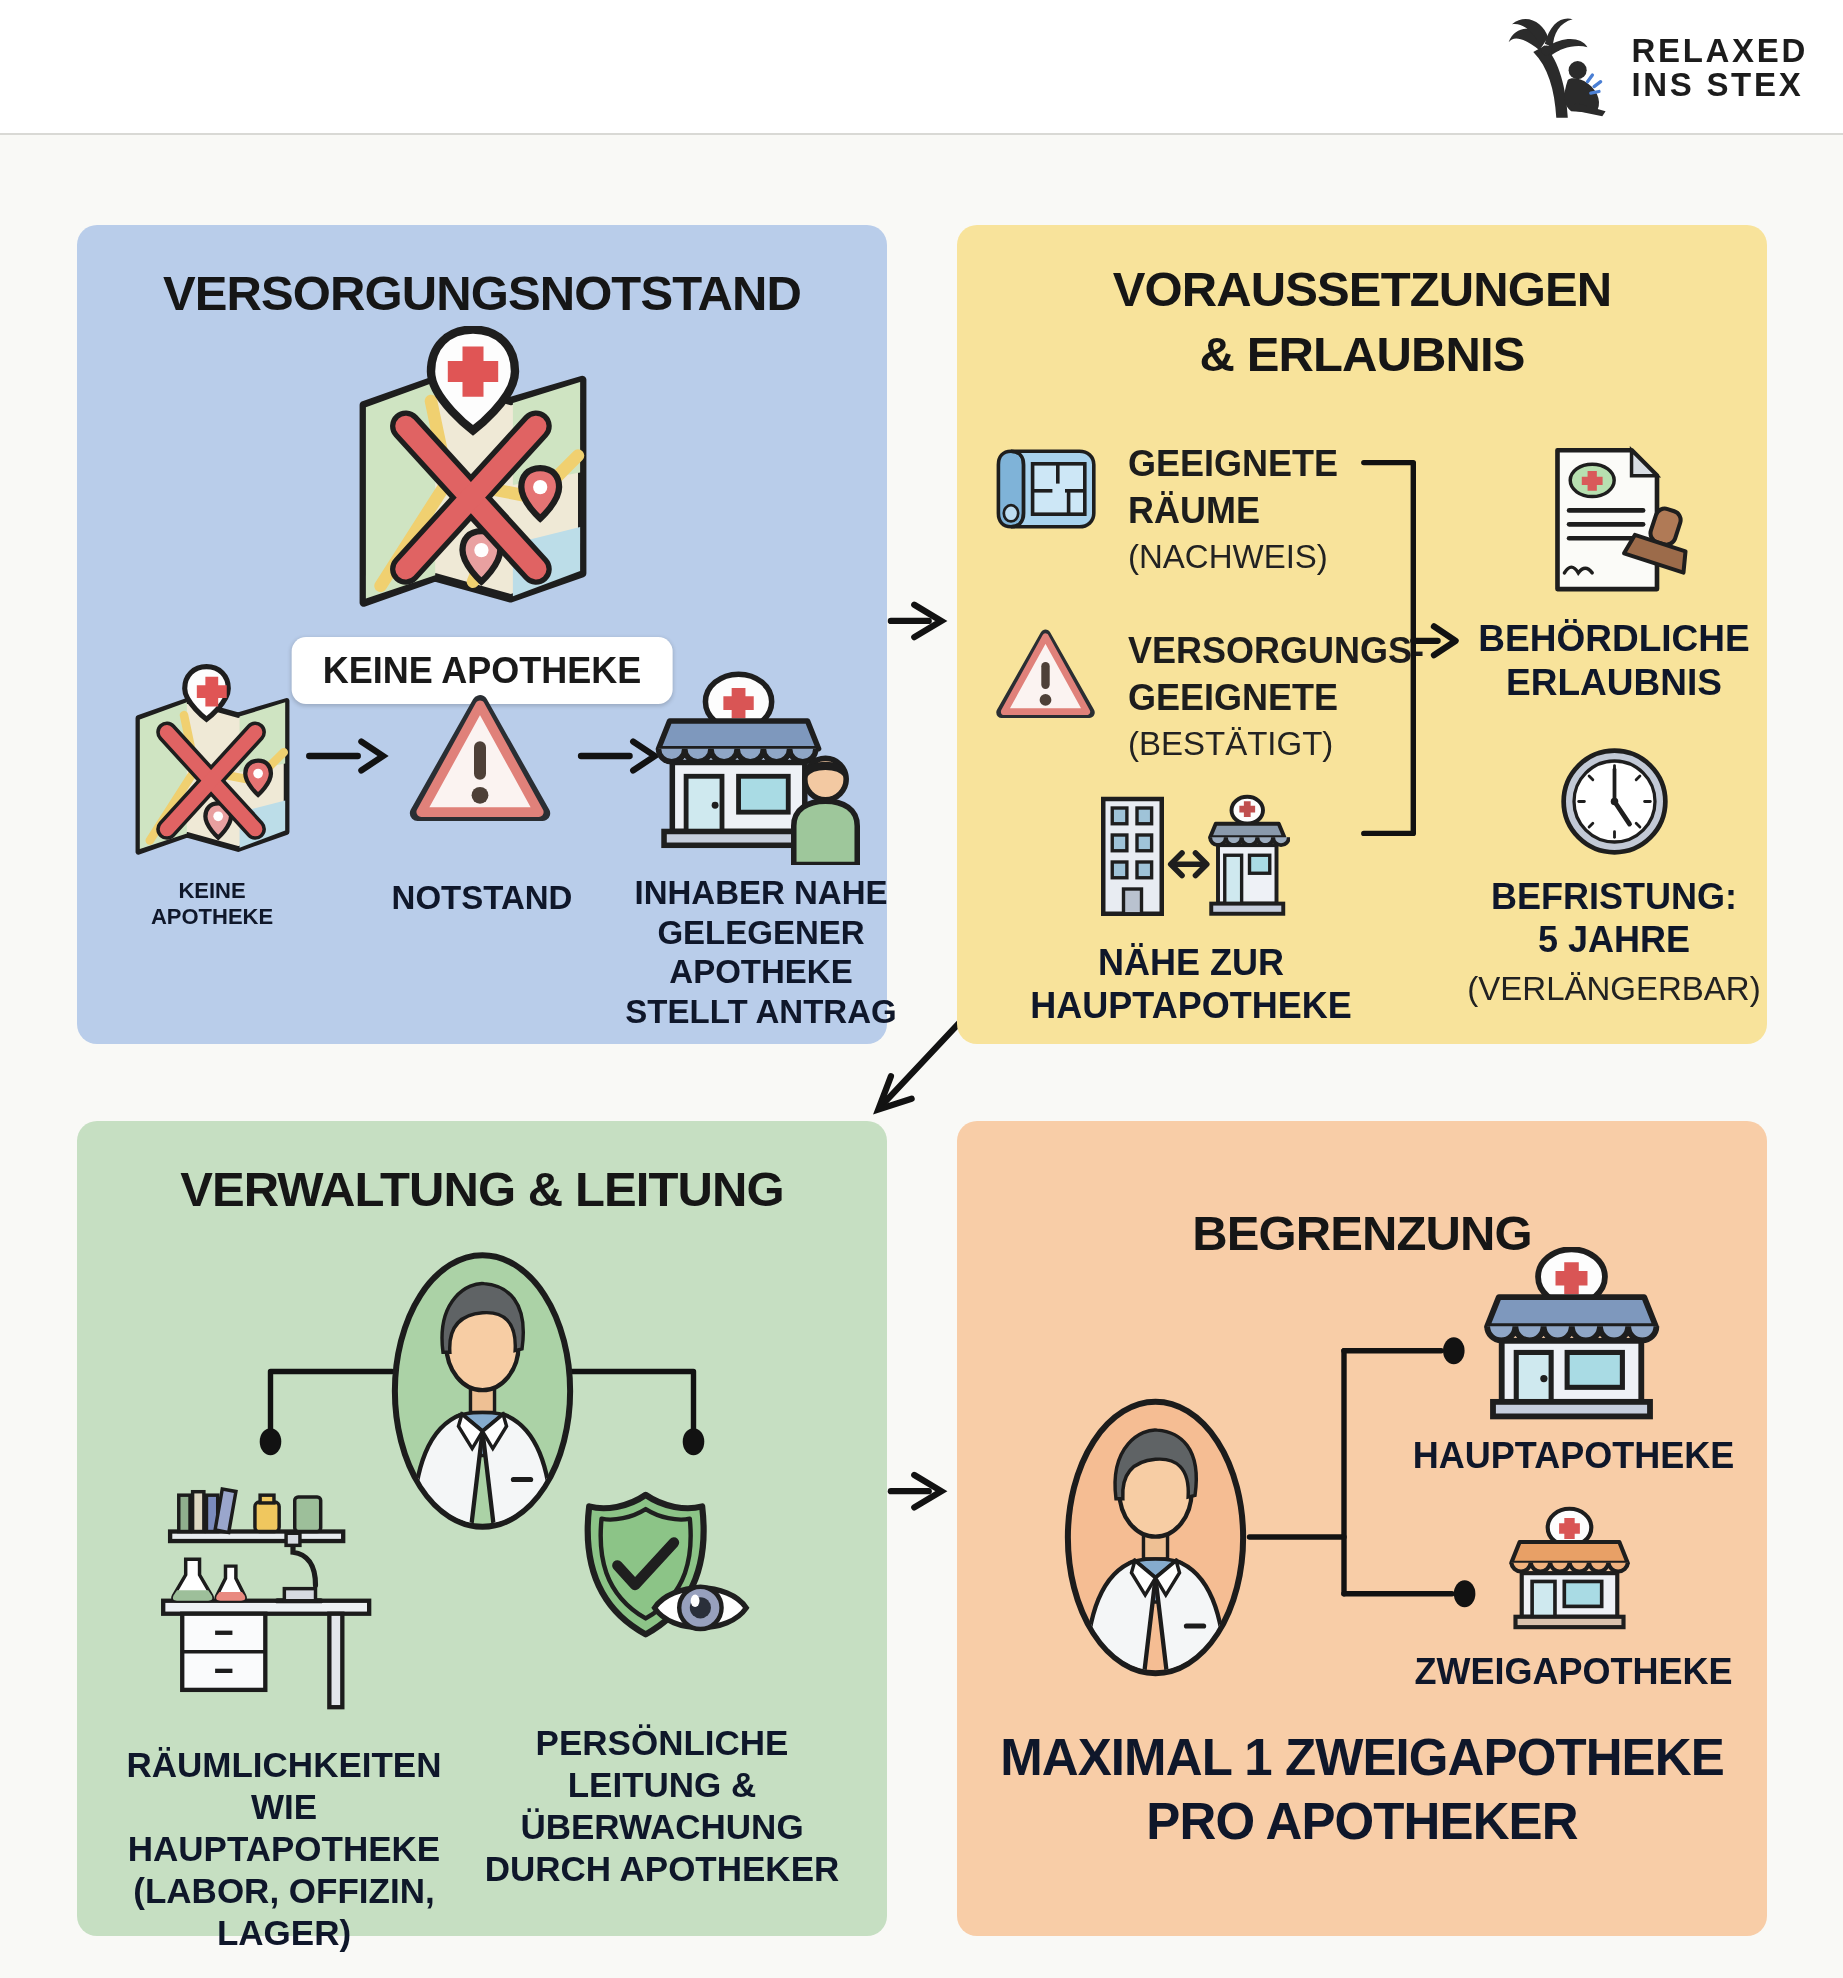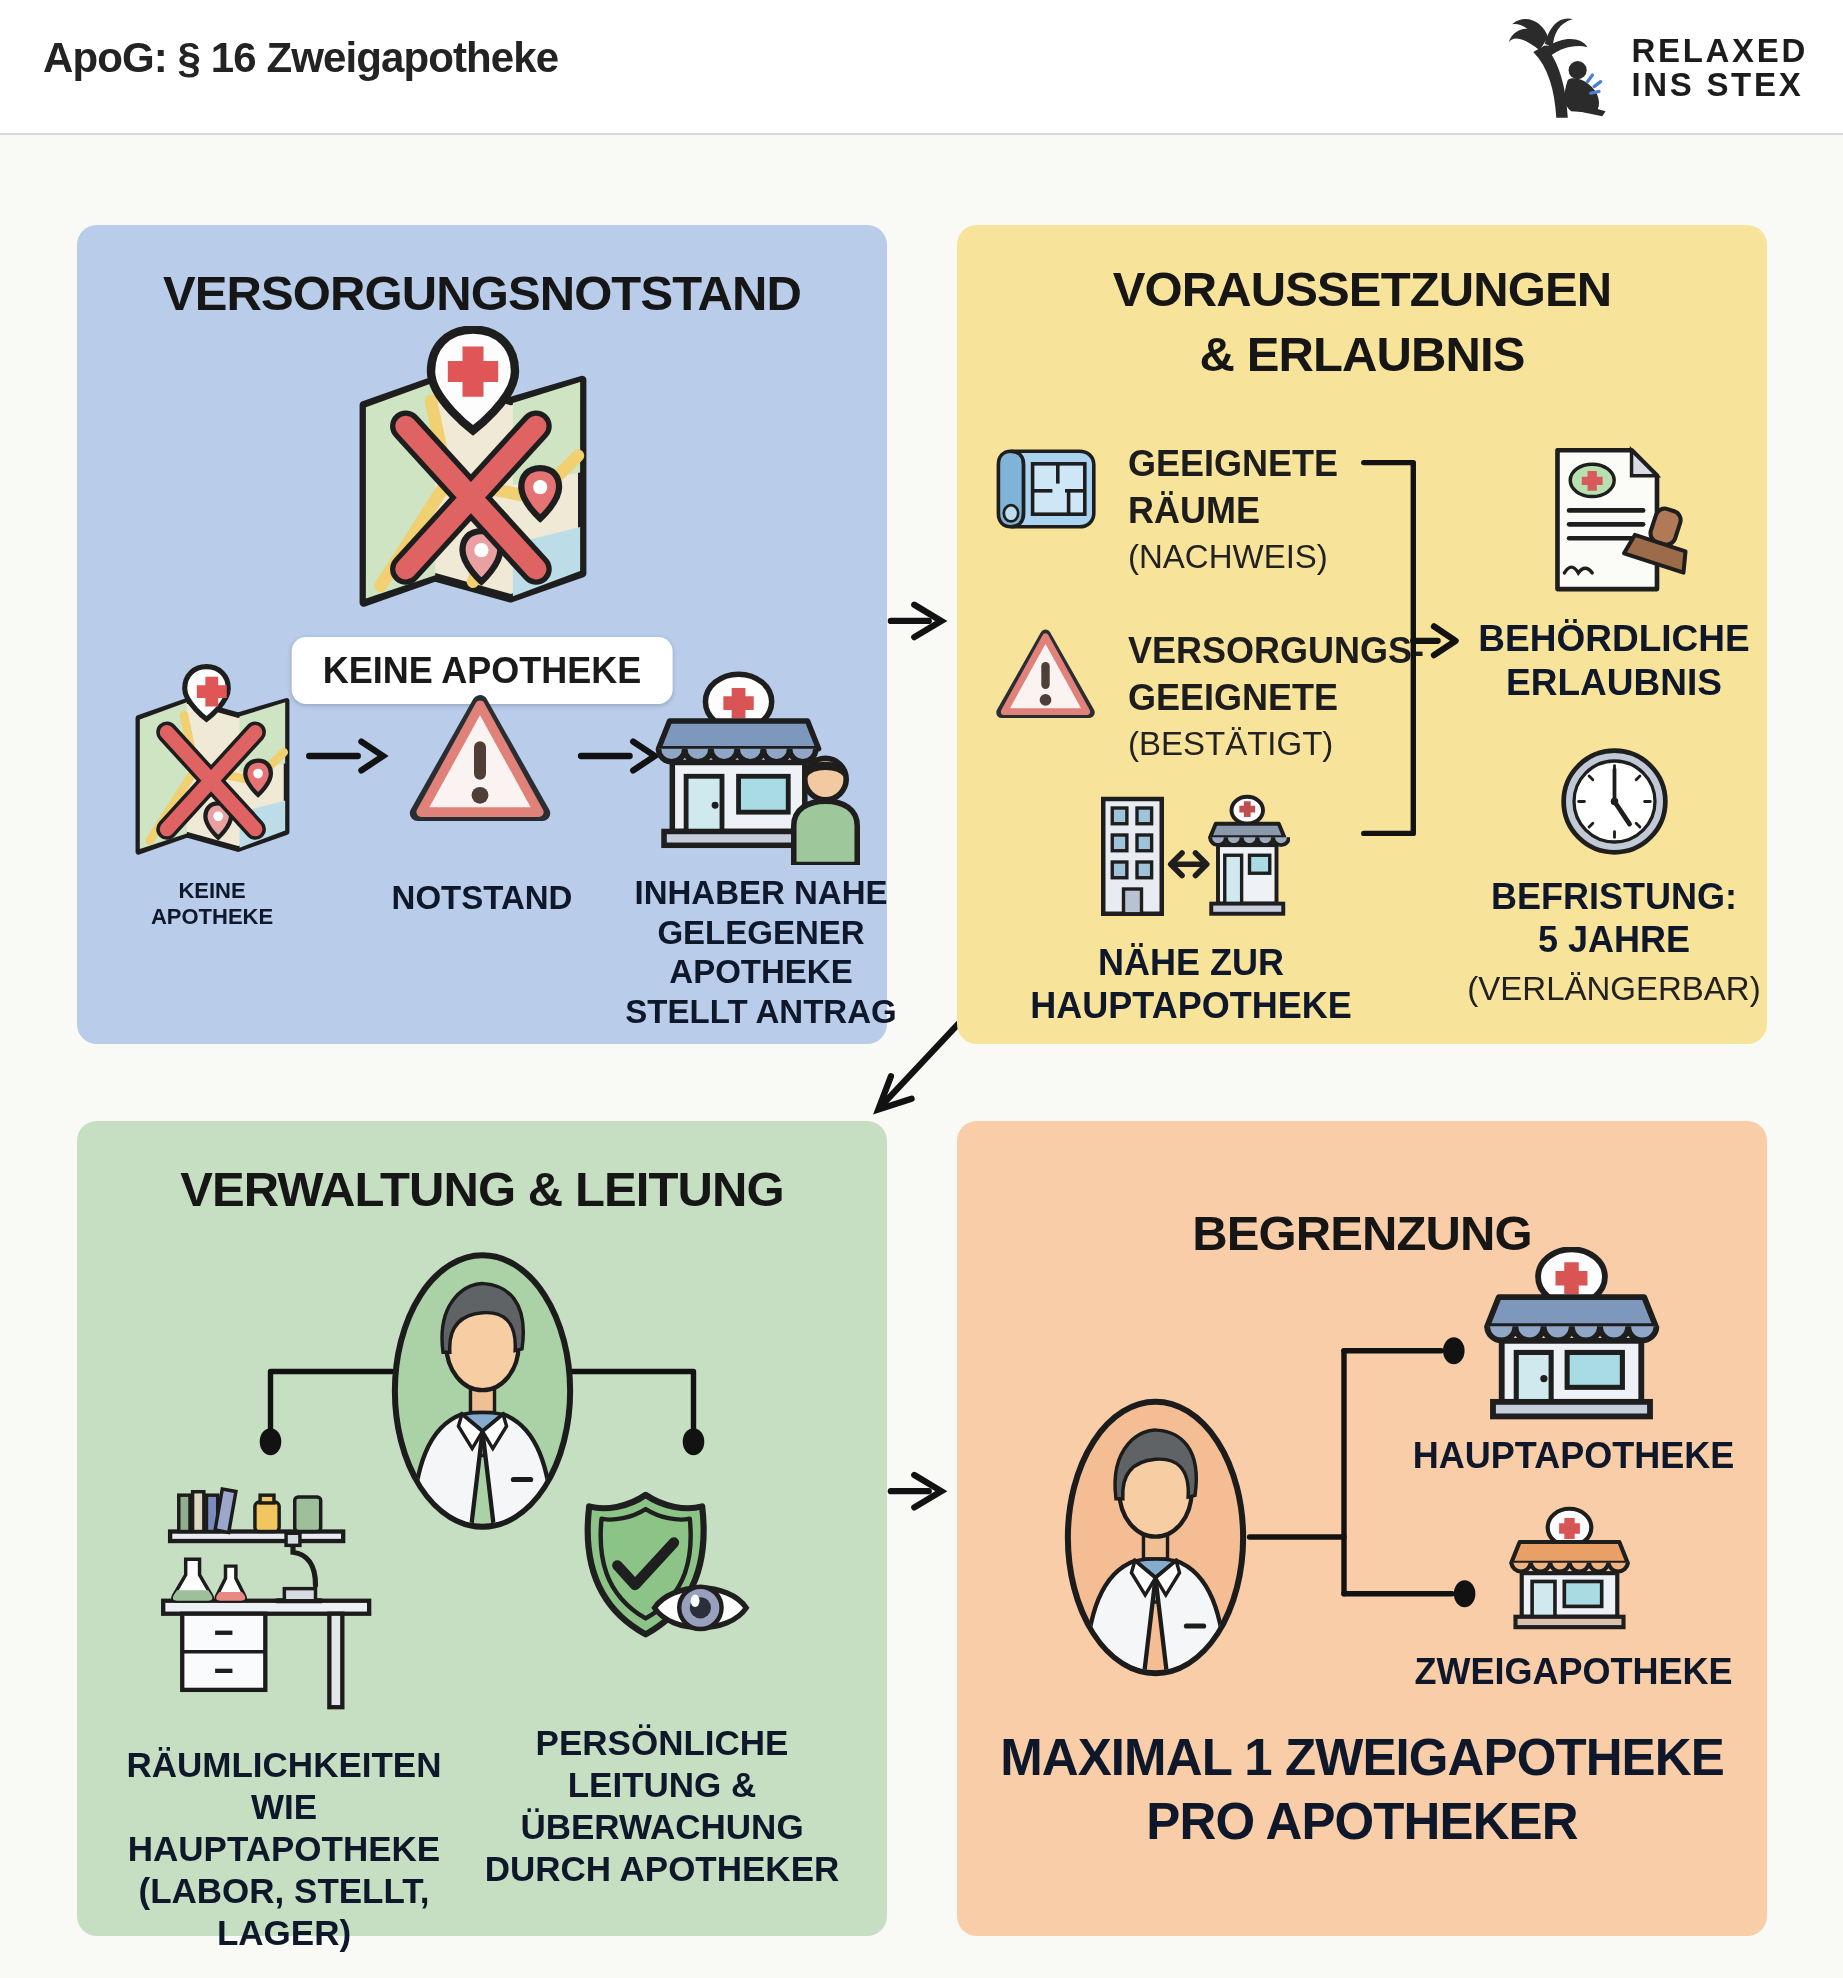--- a/index.html
+++ b/index.html
@@ -26,21 +26,20 @@
   svg{display:block;}
   .stroke-line{stroke:#121212;stroke-width:7;stroke-linecap:round;fill:none;}
   .connector{stroke:#121212;stroke-width:6;stroke-linecap:round;stroke-linejoin:round;fill:none;}
 </style>
 </head>
 <body>
 
 <div class="canvas">
   <div class="content-bg"></div>
 
-  <div class="app-title">ApoG: § 16 Zweigapotheke</div>
   <div class="brand">
     <span>
       <svg width="115" height="115" viewBox="0 0 140 140">
         <path d="M60,130 C58,96 50,68 32,50 L46,42 C64,62 72,94 74,130 Z" fill="#2b2b2b"></path>
         <path d="M40,48 C20,32 8,30 2,38 C10,16 34,18 46,32 Z" fill="#2b2b2b"></path>
         <path d="M42,44 C30,22 18,14 6,16 C24,2 44,14 50,32 Z" fill="#2b2b2b"></path>
         <path d="M46,40 C52,16 66,6 80,10 C64,14 56,28 56,44 Z" fill="#2b2b2b"></path>
         <path d="M48,44 C70,30 90,32 98,44 C82,40 64,46 54,54 Z" fill="#2b2b2b"></path>
         <circle cx="48" cy="48" r="6" fill="#2b2b2b"></circle>
         <circle cx="60" cy="44" r="5" fill="#2b2b2b"></circle>
@@ -370,21 +369,21 @@
         <polyline points="56,88 76,110 120,62" fill="none" stroke="#1f1f1f" stroke-width="12" stroke-linecap="round" stroke-linejoin="round"></polyline>
         <path d="M98,136 C118,106 182,106 202,136 C182,166 118,166 98,136 Z" fill="#ffffff" stroke="#1f1f1f" stroke-width="6"></path>
         <circle cx="150" cy="136" r="24" fill="#97a0bd" stroke="#1f1f1f" stroke-width="5"></circle>
         <circle cx="150" cy="136" r="12" fill="#2a2f3a"></circle>
         <ellipse cx="144" cy="128" rx="5" ry="7" fill="#ffffff"></ellipse>
       </svg>
     </span>
 
     <div class="abs lbl" style="left:27px;top:623px;width:360px;font-size:35px;">RÄUMLICHKEITEN
 WIE HAUPTAPOTHEKE
-(LABOR, STELLT,
+(LABOR, OFFIZIN,
 LAGER)</div>
     <div class="abs lbl" style="left:405px;top:601px;width:360px;font-size:35px;">PERSÖNLICHE
 LEITUNG &amp;
 ÜBERWACHUNG
 DURCH APOTHEKER</div>
   </div>
 
   <div class="panel p-orange" style="background: rgb(248, 205, 167);">
     <div class="ptitle" style="top:40px;margin-top:44px;">BEGRENZUNG</div>
 

